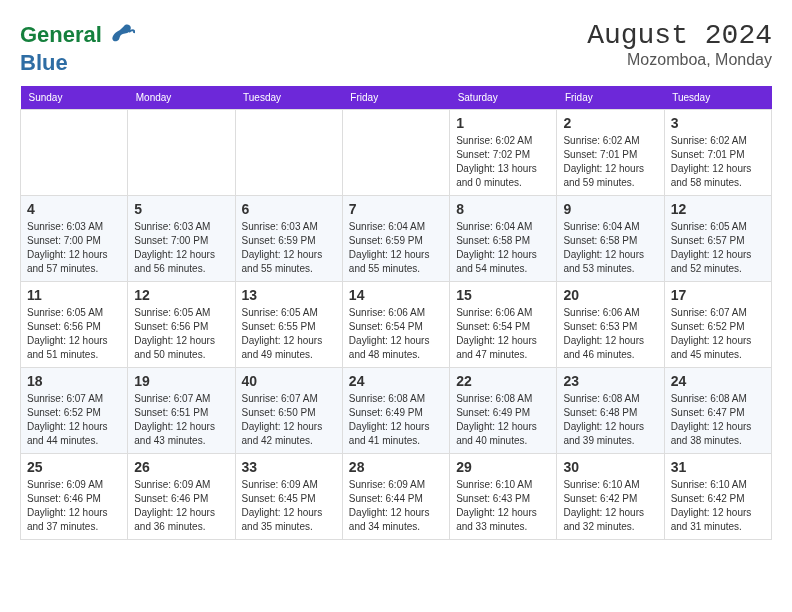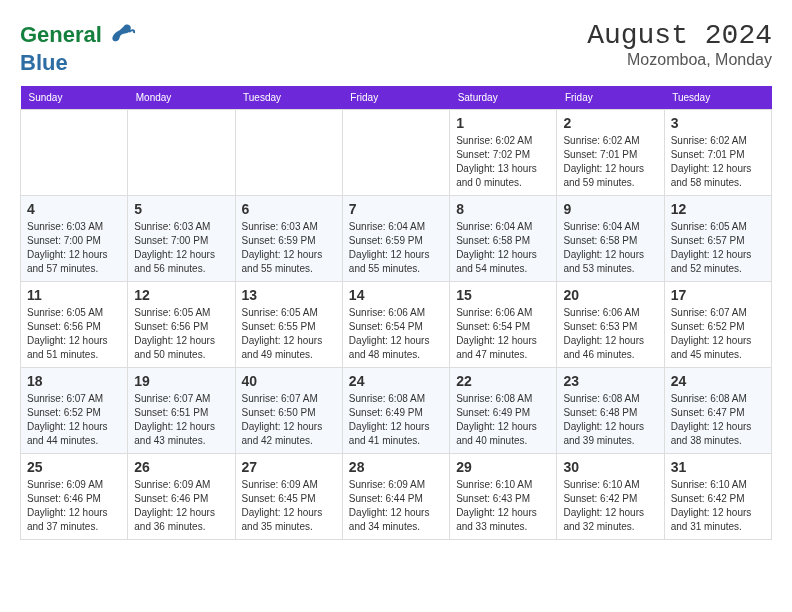--- a/index.html
+++ b/index.html
@@ -225,21 +225,21 @@
       <tr>
         <td>
           <div class="day-num">25</div>
           <div class="day-info">Sunrise: 6:09 AM<br>Sunset: 6:46 PM<br>Daylight: 12 hours and 37 minutes.</div>
         </td>
         <td>
           <div class="day-num">26</div>
           <div class="day-info">Sunrise: 6:09 AM<br>Sunset: 6:46 PM<br>Daylight: 12 hours and 36 minutes.</div>
         </td>
         <td>
-          <div class="day-num">27</div>
+          <div class="day-num">33</div>
           <div class="day-info">Sunrise: 6:09 AM<br>Sunset: 6:45 PM<br>Daylight: 12 hours and 35 minutes.</div>
         </td>
         <td>
           <div class="day-num">28</div>
           <div class="day-info">Sunrise: 6:09 AM<br>Sunset: 6:44 PM<br>Daylight: 12 hours and 34 minutes.</div>
         </td>
         <td>
           <div class="day-num">29</div>
           <div class="day-info">Sunrise: 6:10 AM<br>Sunset: 6:43 PM<br>Daylight: 12 hours and 33 minutes.</div>
         </td>

